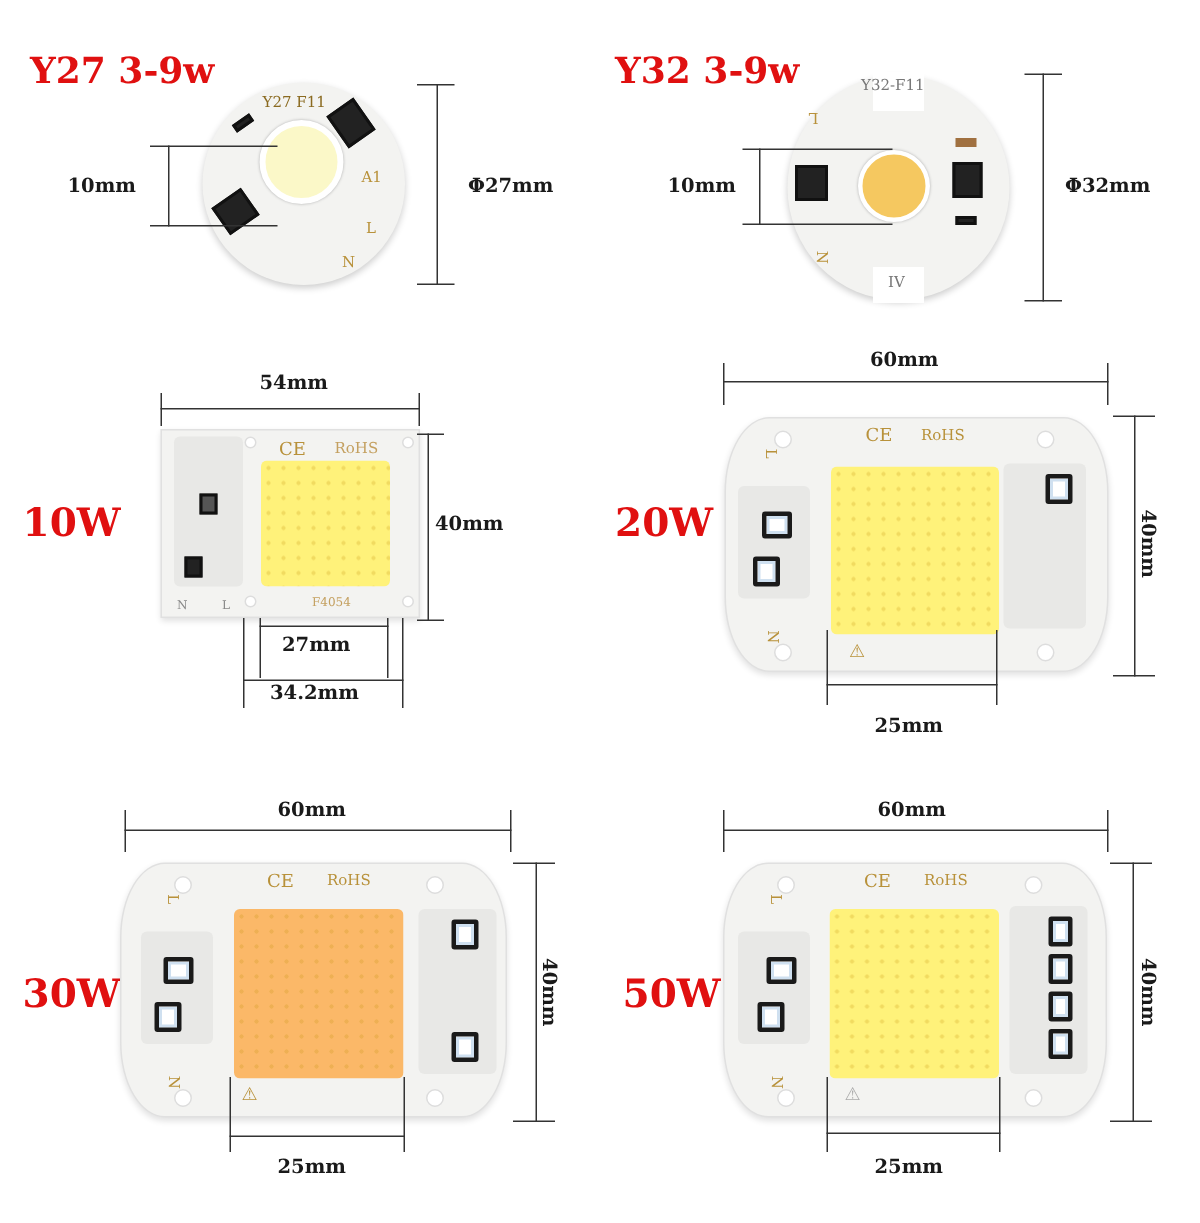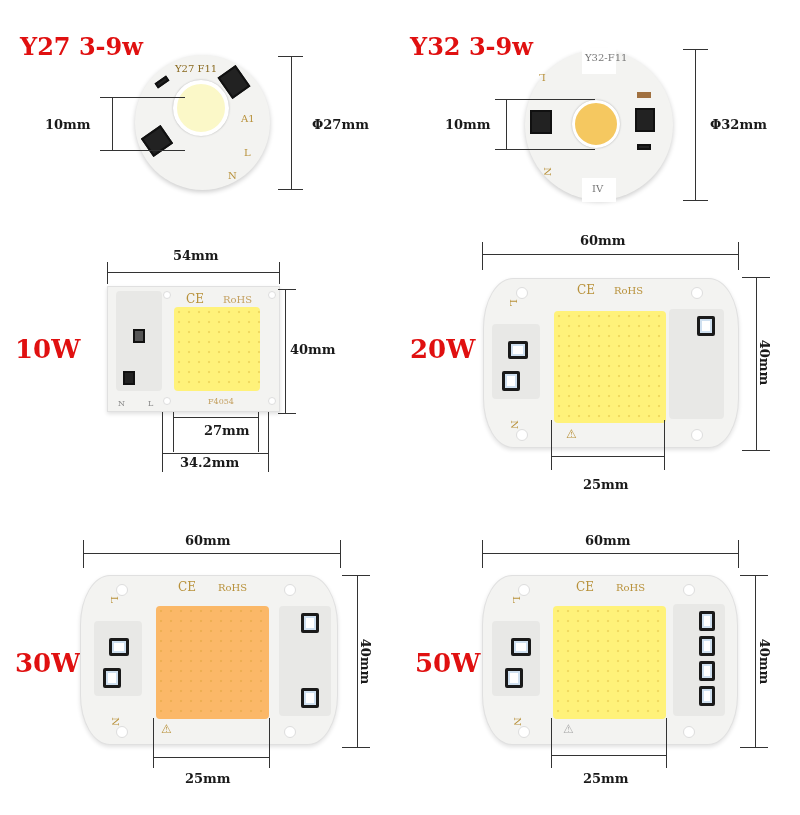--- a/index.html
+++ b/index.html
@@ -36,21 +36,21 @@
 <div class="abs dim" style="left:45px;top:117px">10mm</div>
 <div class="abs line" style="left:278px;top:56px;width:25px;height:1px"></div>
 <div class="abs line" style="left:278px;top:189px;width:25px;height:1px"></div>
 <div class="abs line" style="left:291px;top:56px;width:1px;height:134px"></div>
 <div class="abs dim" style="left:312px;top:117px">Φ27mm</div>
 
 <div class="abs title" style="left:410px;top:32px;font-size:24px">Y32 3-9w</div>
 <div class="abs" style="left:525px;top:50px;width:148px;height:150px;border-radius:50%;background:#f3f3f1;box-shadow:0 2px 5px rgba(0,0,0,.2)">
   <div class="abs" style="left:57px;top:-2px;width:34px;height:26px;background:#fff"></div>
   <div class="abs" style="left:57px;top:128px;width:34px;height:24px;background:#fff"></div>
-  <div class="abs gold" style="left:60px;top:2px;color:#777">Y32-F11</div>
+  <div class="abs gold" style="left:49px;top:2px;color:#777">Y32-F11</div>
   <div class="abs" style="left:47px;top:50px;width:48px;height:48px;border-radius:50%;background:#f5c860;border:3px solid #fff;box-shadow:0 0 2px #aaa"></div>
   <div class="abs chip" style="left:5px;top:60px;width:22px;height:24px"></div>
   <div class="abs chip" style="left:110px;top:58px;width:20px;height:24px"></div>
   <div class="abs" style="left:112px;top:42px;width:14px;height:6px;background:#a07040"></div>
   <div class="abs chip" style="left:112px;top:94px;width:14px;height:6px"></div>
   <div class="abs gold" style="left:14px;top:22px;transform:rotate(180deg)">L</div>
   <div class="abs gold" style="left:18px;top:116px;transform:rotate(90deg)">N</div>
   <div class="abs gold" style="left:67px;top:133px;color:#777">IV</div>
 </div>
 <div class="abs line" style="left:495px;top:99px;width:100px;height:1px"></div>
@@ -82,21 +82,21 @@
   <div class="abs hole" style="left:55px;top:110px;width:8px;height:8px"></div>
   <div class="abs hole" style="left:160px;top:110px;width:8px;height:8px"></div>
 </div>
 <div class="abs line" style="left:278px;top:289px;width:18px;height:1px"></div>
 <div class="abs line" style="left:278px;top:413px;width:18px;height:1px"></div>
 <div class="abs line" style="left:285px;top:289px;width:1px;height:125px"></div>
 <div class="abs dim" style="left:290px;top:342px">40mm</div>
 <div class="abs line" style="left:173px;top:412px;width:1px;height:40px"></div>
 <div class="abs line" style="left:258px;top:412px;width:1px;height:40px"></div>
 <div class="abs line" style="left:173px;top:417px;width:86px;height:1px"></div>
-<div class="abs dim" style="left:204px;top:423px">27mm</div>
+<div class="abs dim" style="left:188px;top:423px">27mm</div>
 <div class="abs line" style="left:162px;top:412px;width:1px;height:60px"></div>
 <div class="abs line" style="left:268px;top:412px;width:1px;height:60px"></div>
 <div class="abs line" style="left:162px;top:453px;width:107px;height:1px"></div>
 <div class="abs dim" style="left:180px;top:455px">34.2mm</div>
 
 <div class="abs title" style="left:410px;top:334px;font-size:26px">20W</div>
 <div class="abs dim" style="left:580px;top:233px">60mm</div>
 <div class="abs line" style="left:482px;top:254px;width:257px;height:1px"></div>
 <div class="abs line" style="left:482px;top:242px;width:1px;height:28px"></div>
 <div class="abs line" style="left:738px;top:242px;width:1px;height:28px"></div>

